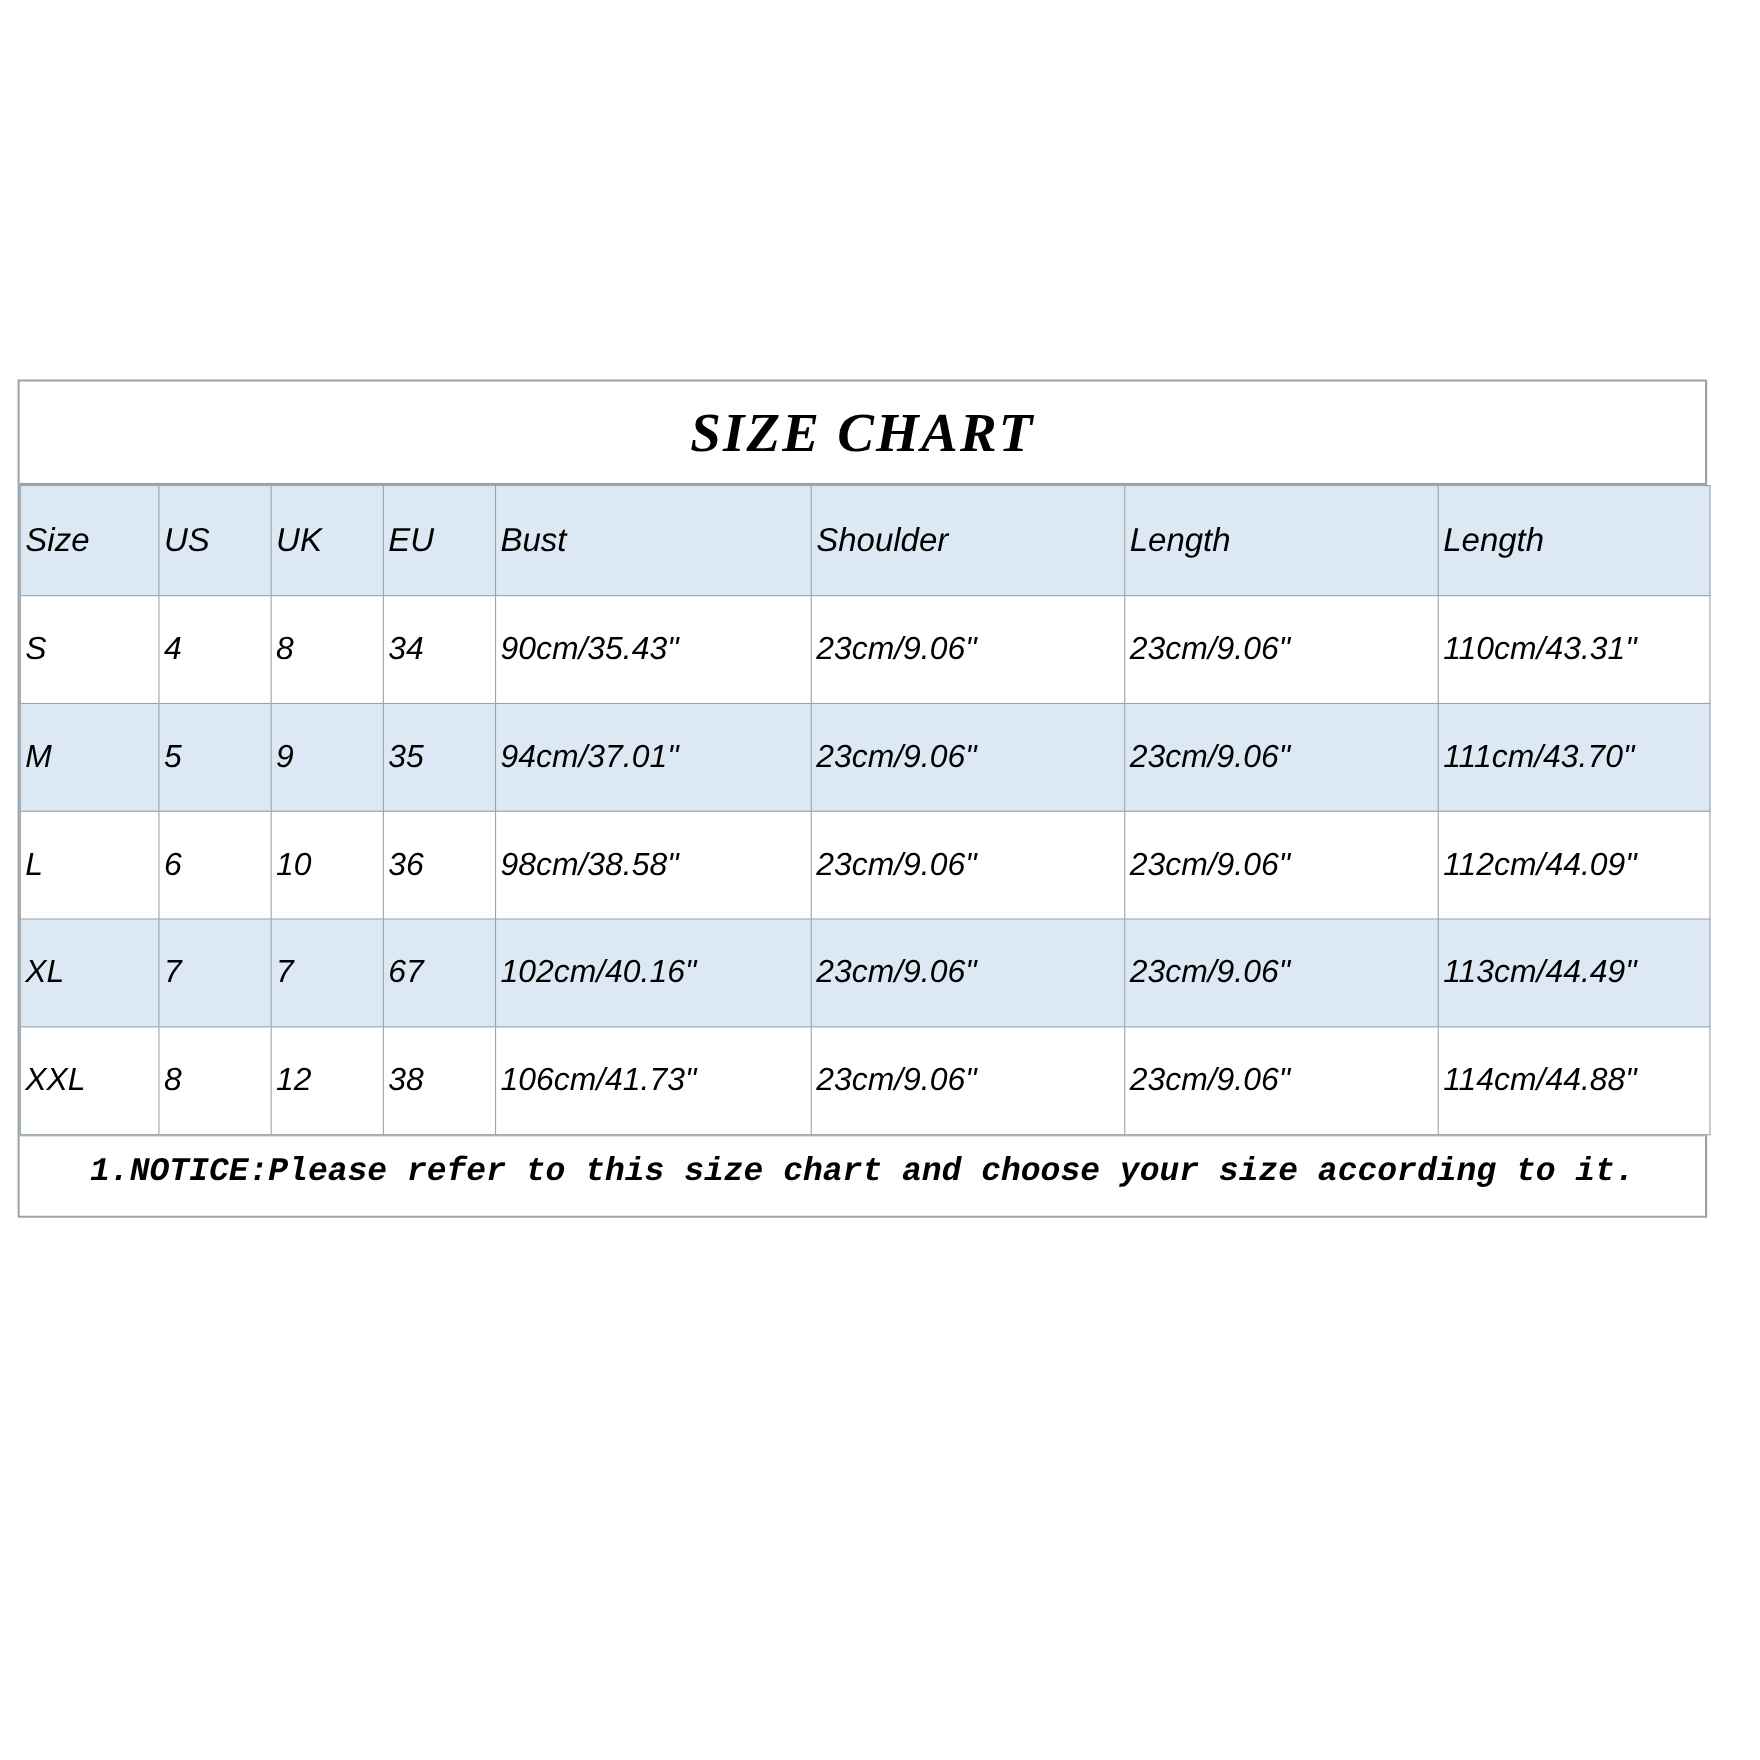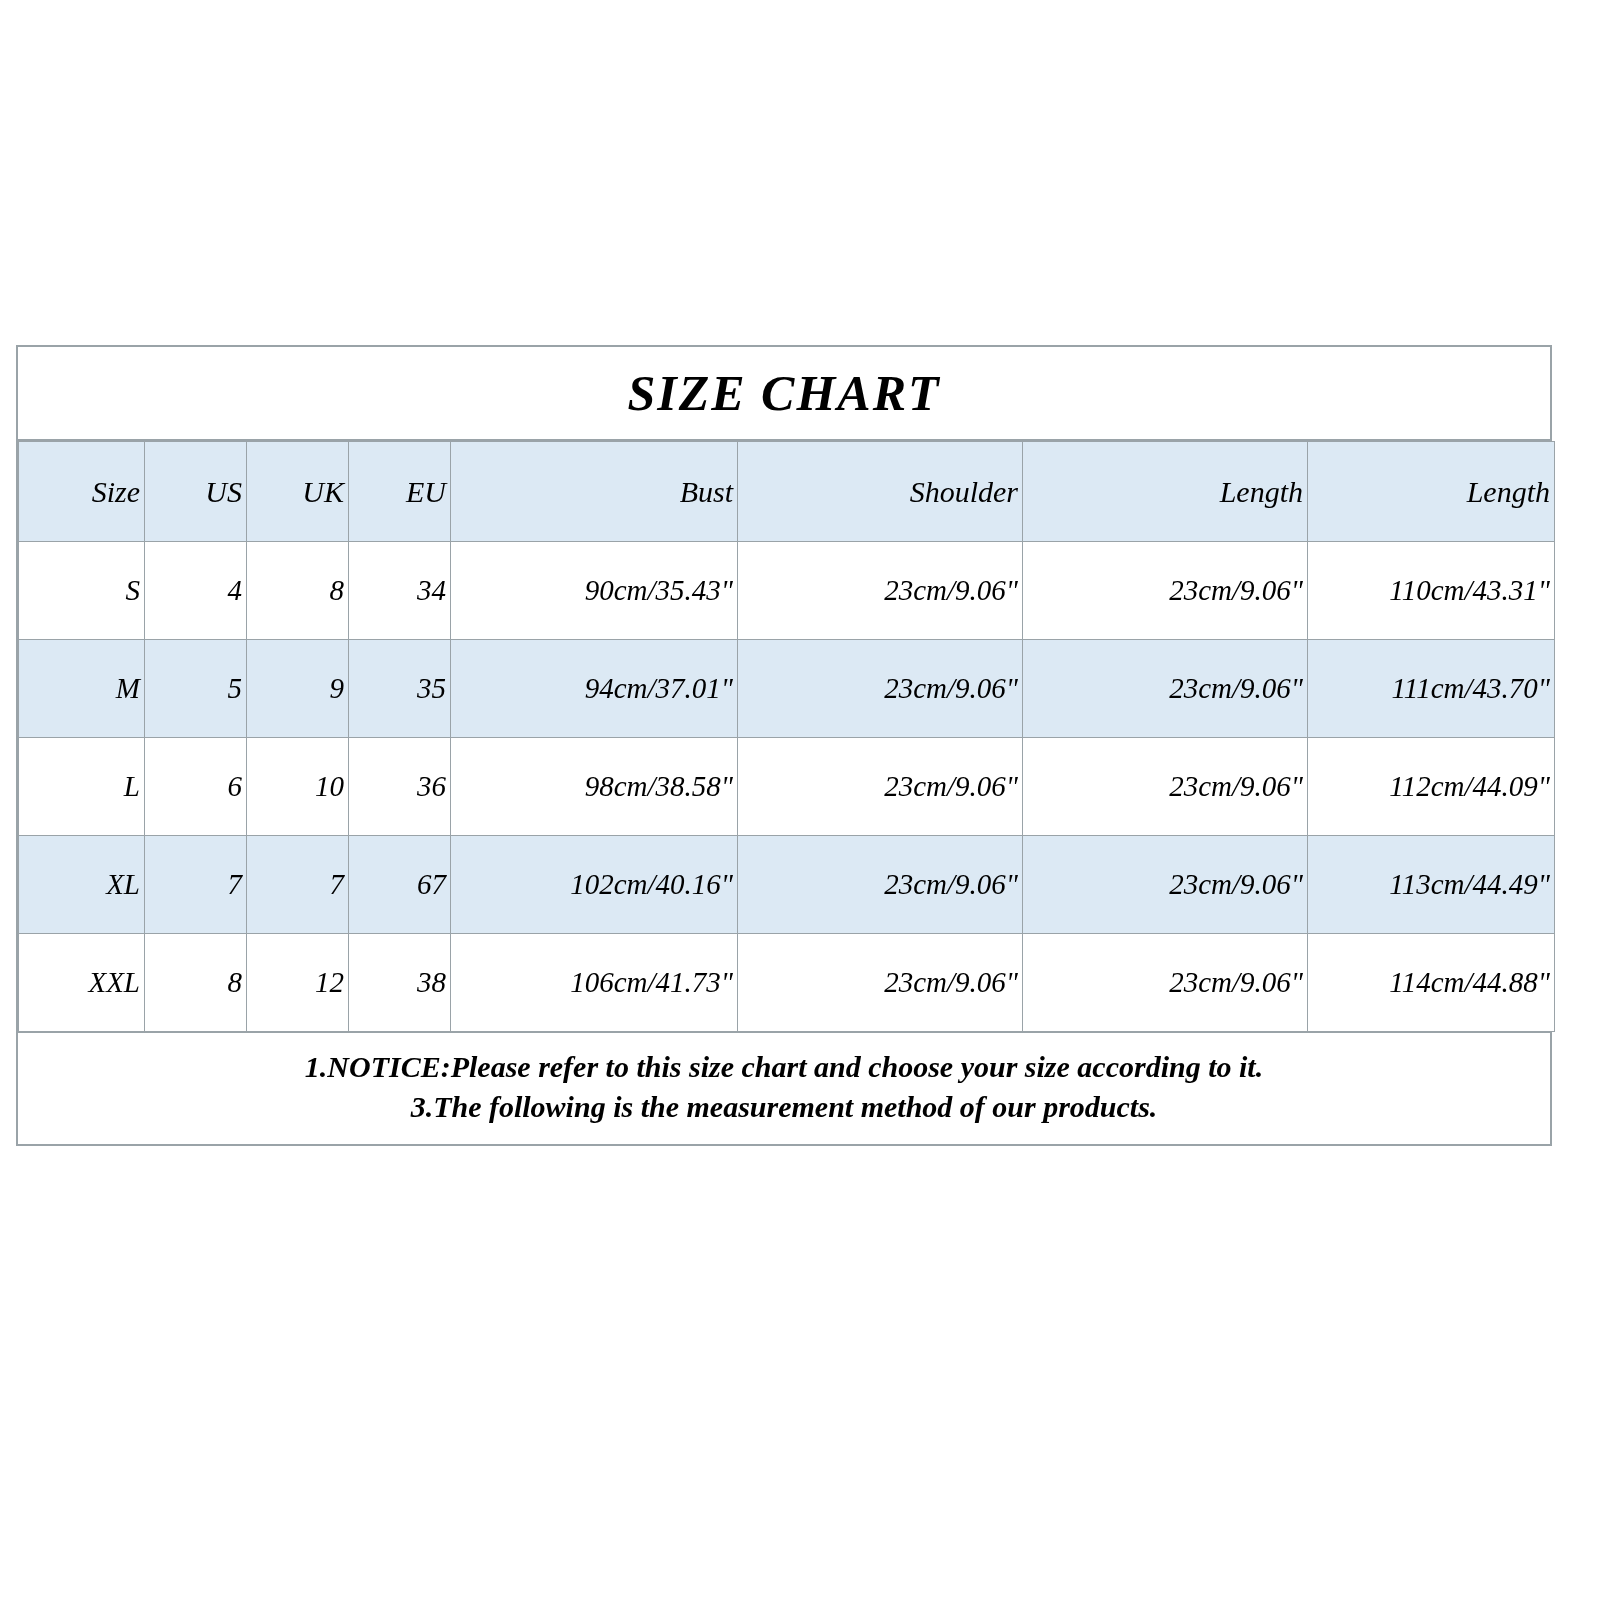--- a/index.html
+++ b/index.html
@@ -40,23 +40,23 @@
     line-height: 1;
   }
   table.size-table {
     border-collapse: collapse;
     width: 100%;
     table-layout: fixed;
   }
   table.size-table td,
   table.size-table th {
     border: 1px solid #9aa3a8;
-    text-align: right;
+    text-align: left;
     vertical-align: middle;
-    font-family: Liberation Serif, serif;
+    font-family: Liberation Sans, sans-serif;
     font-style: italic;
     font-size: 29px;
     height: 98px;
     padding: 0 4px;
     box-sizing: border-box;
     white-space: nowrap;
   }
   table.size-table thead th {
     background: #dce9f4;
     font-size: 30px;
@@ -80,21 +80,21 @@
   col.c-length   { width: 247px; }
 
   .notes {
     border-top: 1px solid #9aa3a8;
     padding: 14px 0 18px 0;
     text-align: center;
     background: #ffffff;
   }
   .notes p {
     margin: 0;
-    font-family: Liberation Serif, serif;
+    font-family: Liberation Mono, monospace;
     font-style: italic;
     font-weight: bold;
     font-size: 30px;
     line-height: 1.32;
   }
 </style>
 </head>
 <body>
 
 <div id="chart-wrap">
@@ -175,16 +175,15 @@
         <td>106cm/41.73"</td>
         <td>23cm/9.06"</td>
         <td>23cm/9.06"</td>
         <td>114cm/44.88"</td>
       </tr>
     </tbody>
   </table>
 
   <div class="notes">
     <p>1.NOTICE:Please refer to this size chart and choose your size according to it.</p>
-    <p>3.The following is the measurement method of our products.</p>
   </div>
 
 </div>
 
 </body></html>

